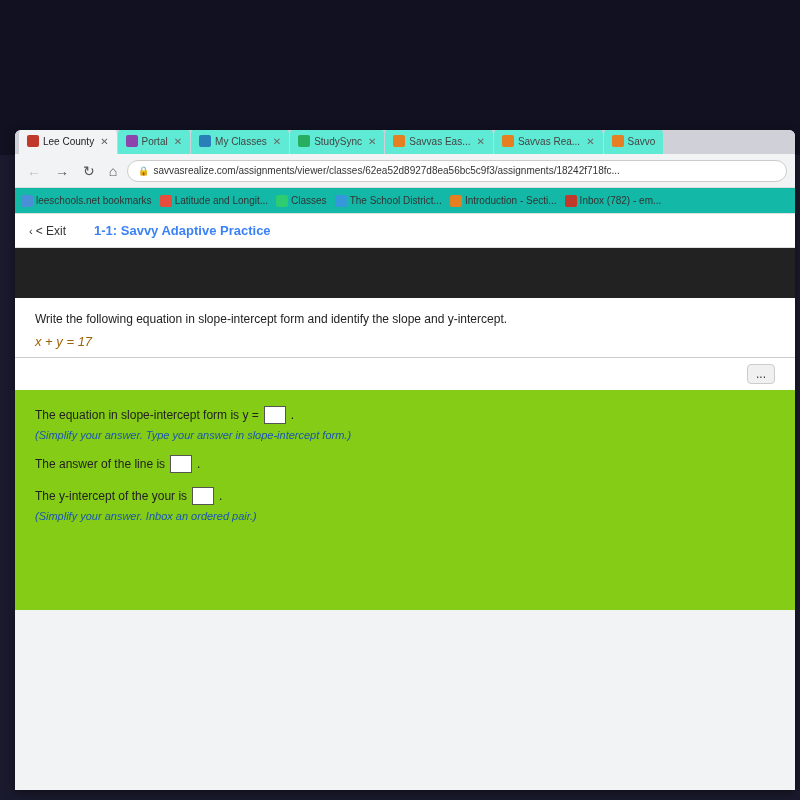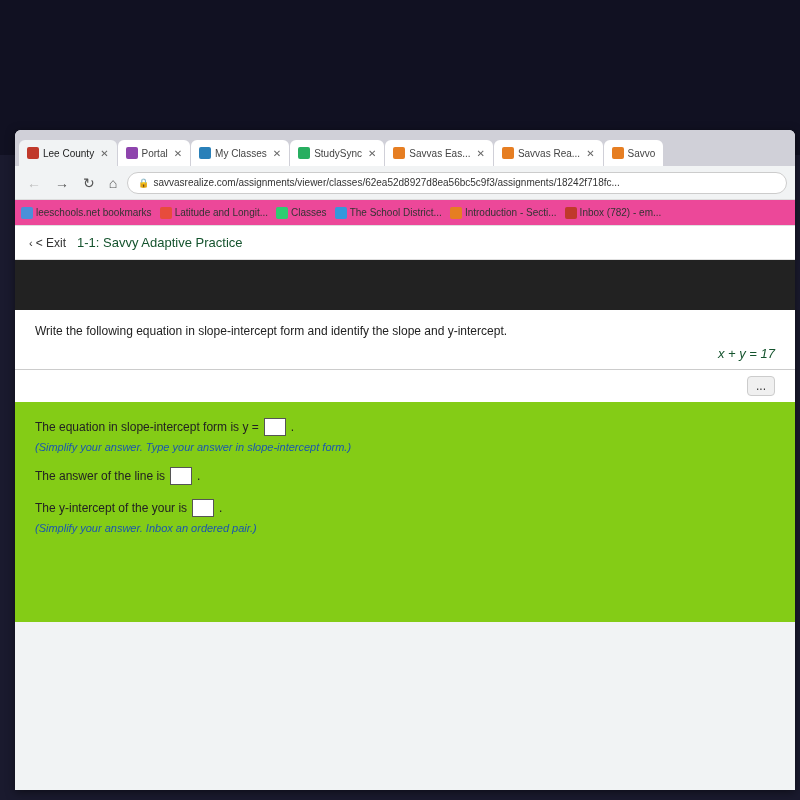--- a/index.html
+++ b/index.html
@@ -30,21 +30,21 @@
       border-radius: 6px 6px 0 0;
       box-shadow: 0 2px 10px rgba(0,0,0,0.5);
       overflow: hidden;
     }
 
     
     .tab-bar {
       display: flex;
       align-items: flex-end;
       background: #d0d0d8;
-      height: 36px;
+      height: 24px;
       padding: 0 4px;
       gap: 1px;
       overflow: hidden;
     }
 
     .tab {
       display: flex;
       align-items: center;
       padding: 0 8px;
       height: 26px;
@@ -55,21 +55,21 @@
       cursor: pointer;
       flex-shrink: 0;
     }
 
     .tab.active {
       background: #f1f3f4;
       color: #222;
     }
 
     .tab.inactive {
-      background: #ffffff;
+      background: #5eead4;
       color: #444;
     }
 
     .tab-favicon {
       width: 12px;
       height: 12px;
       border-radius: 2px;
       flex-shrink: 0;
     }
 
@@ -116,21 +116,21 @@
     .lock-icon {
       color: #555;
       margin-right: 4px;
       font-size: 9px;
     }
 
     
     .bookmarks-bar {
       display: flex;
       align-items: center;
-      background: #ec4899;
+      background: #14b8a6;
       height: 26px;
       padding: 0 6px;
       gap: 8px;
       border-bottom: 1px solid #e0e0e0;
       overflow: hidden;
     }
 
     .bookmark-item {
       display: flex;
       align-items: center;
@@ -169,23 +169,23 @@
       cursor: pointer;
       display: flex;
       align-items: center;
       gap: 3px;
     }
 
     .exit-arrow { font-size: 11px; }
 
     .page-title {
       font-size: 13px;
-      color: #14532d;
-      margin-left: 11px;
-      font-weight: 400;
+      color: #3b82f6;
+      margin-left: 28px;
+      font-weight: 700;
     }
 
     
     .dark-banner {
       background: #222;
       height: 50px;
       width: 100%;
     }
 
     
@@ -195,24 +195,23 @@
     }
 
     .question-text {
       font-size: 12px;
       color: #222;
       margin-bottom: 8px;
     }
 
     .equation-display {
       font-size: 13px;
-      color: #14532d;
+      color: #a16207;
       margin-bottom: 0;
       font-style: italic;
-      text-align: right;
     }
 
     
     .divider-row {
       display: flex;
       align-items: center;
       padding: 6px 20px;
       background: white;
       border-top: 1px solid #ccc;
     }

